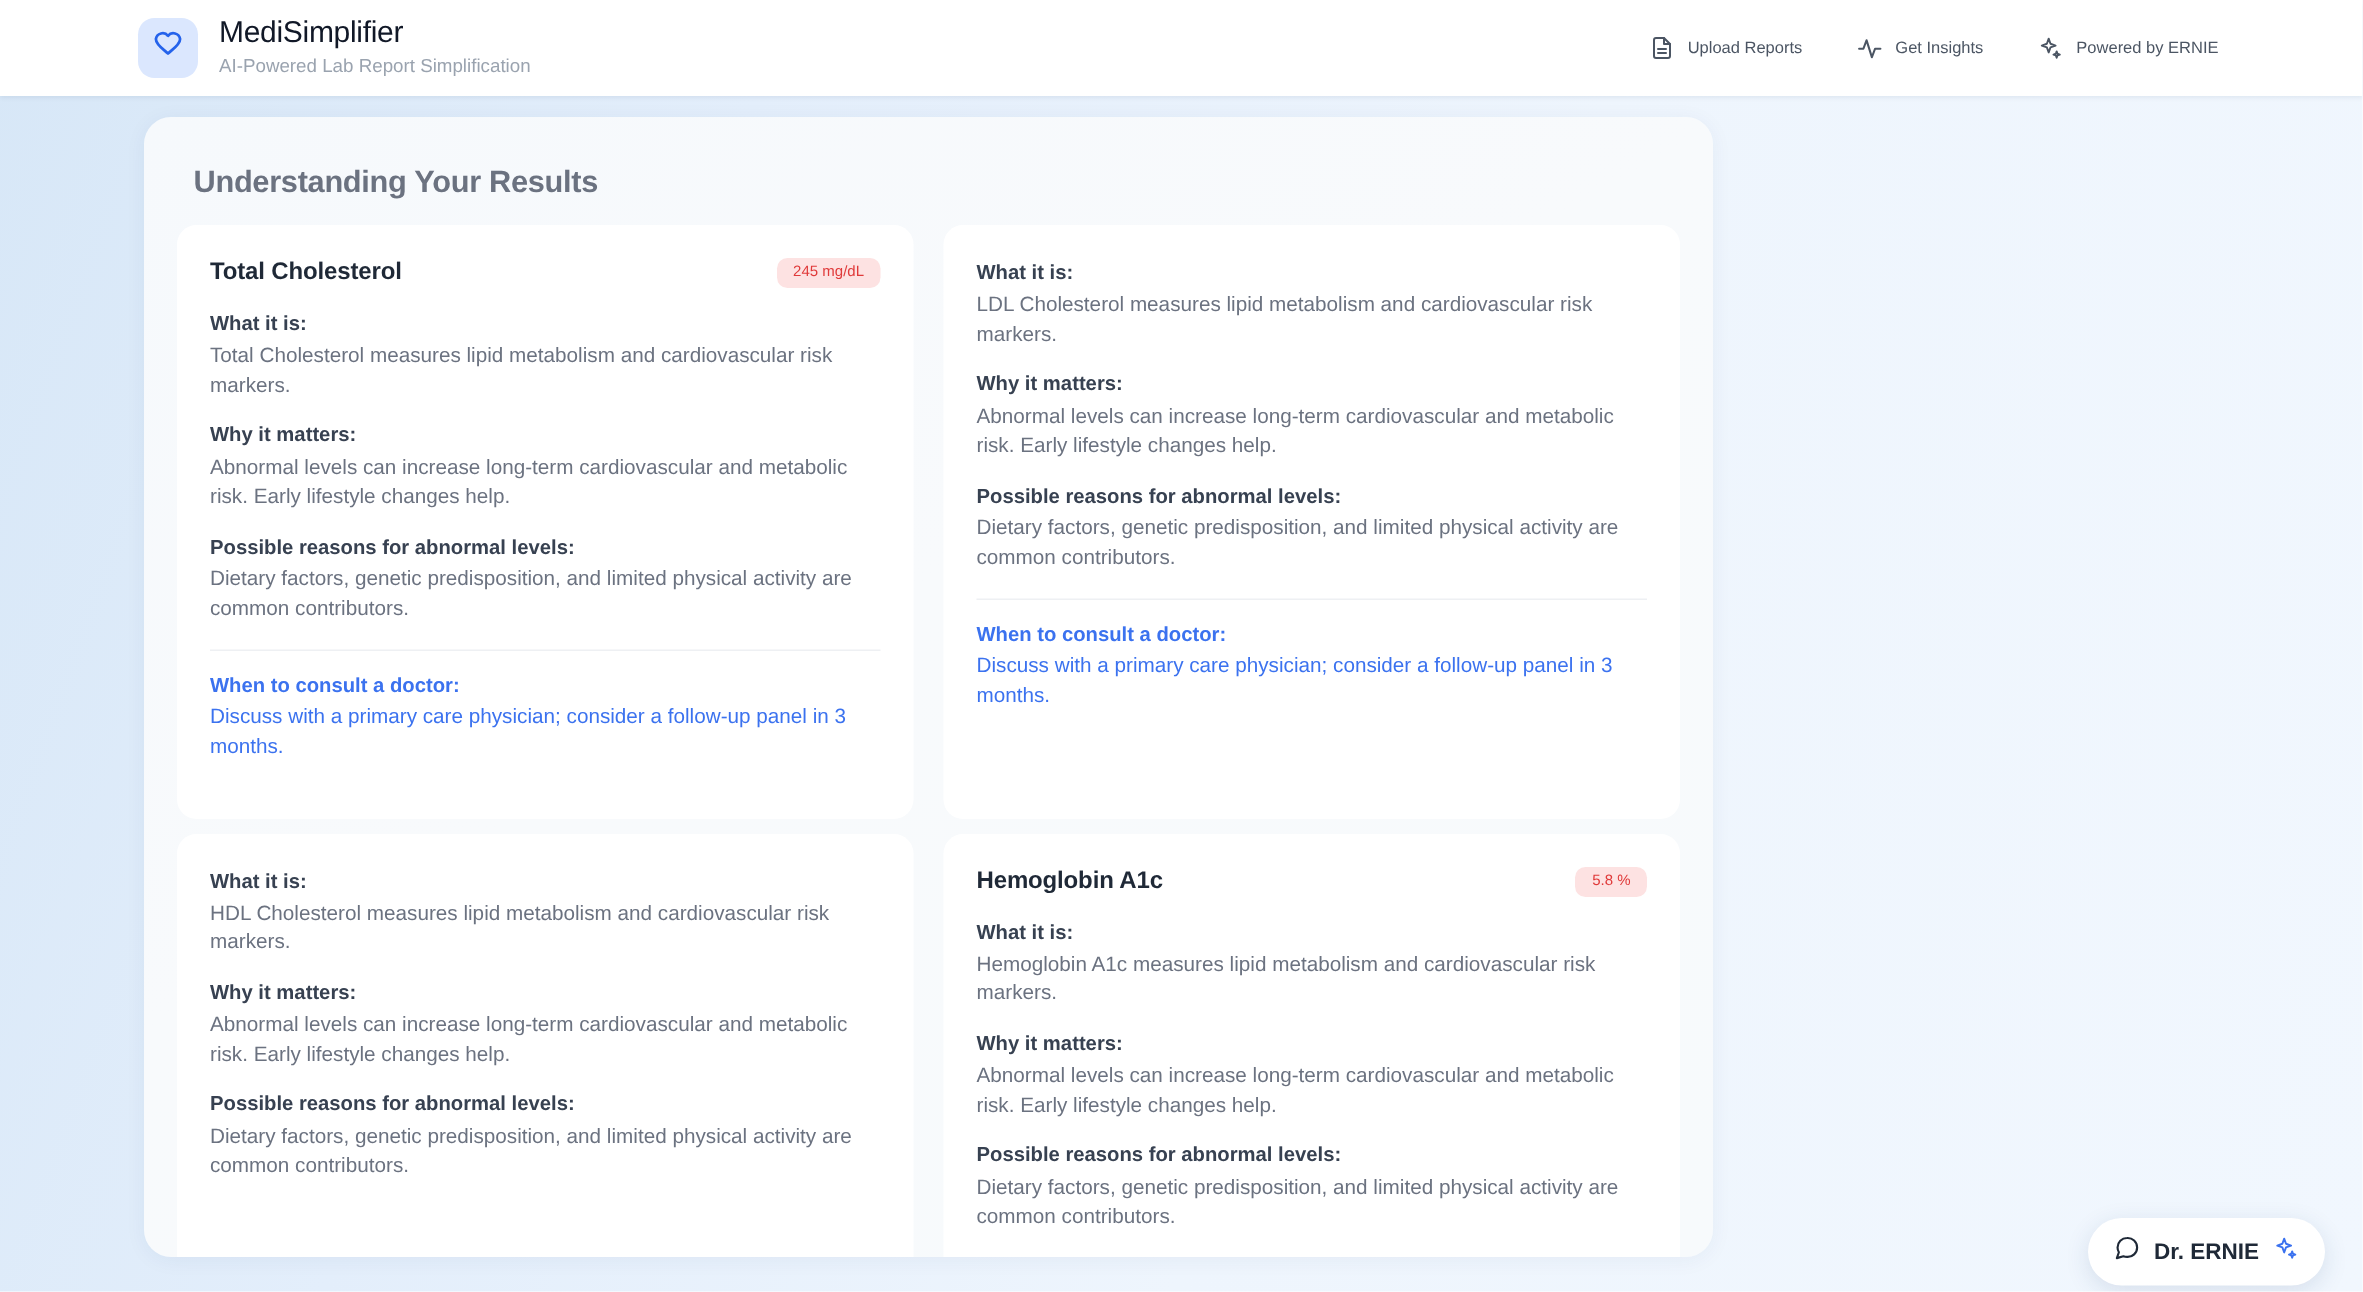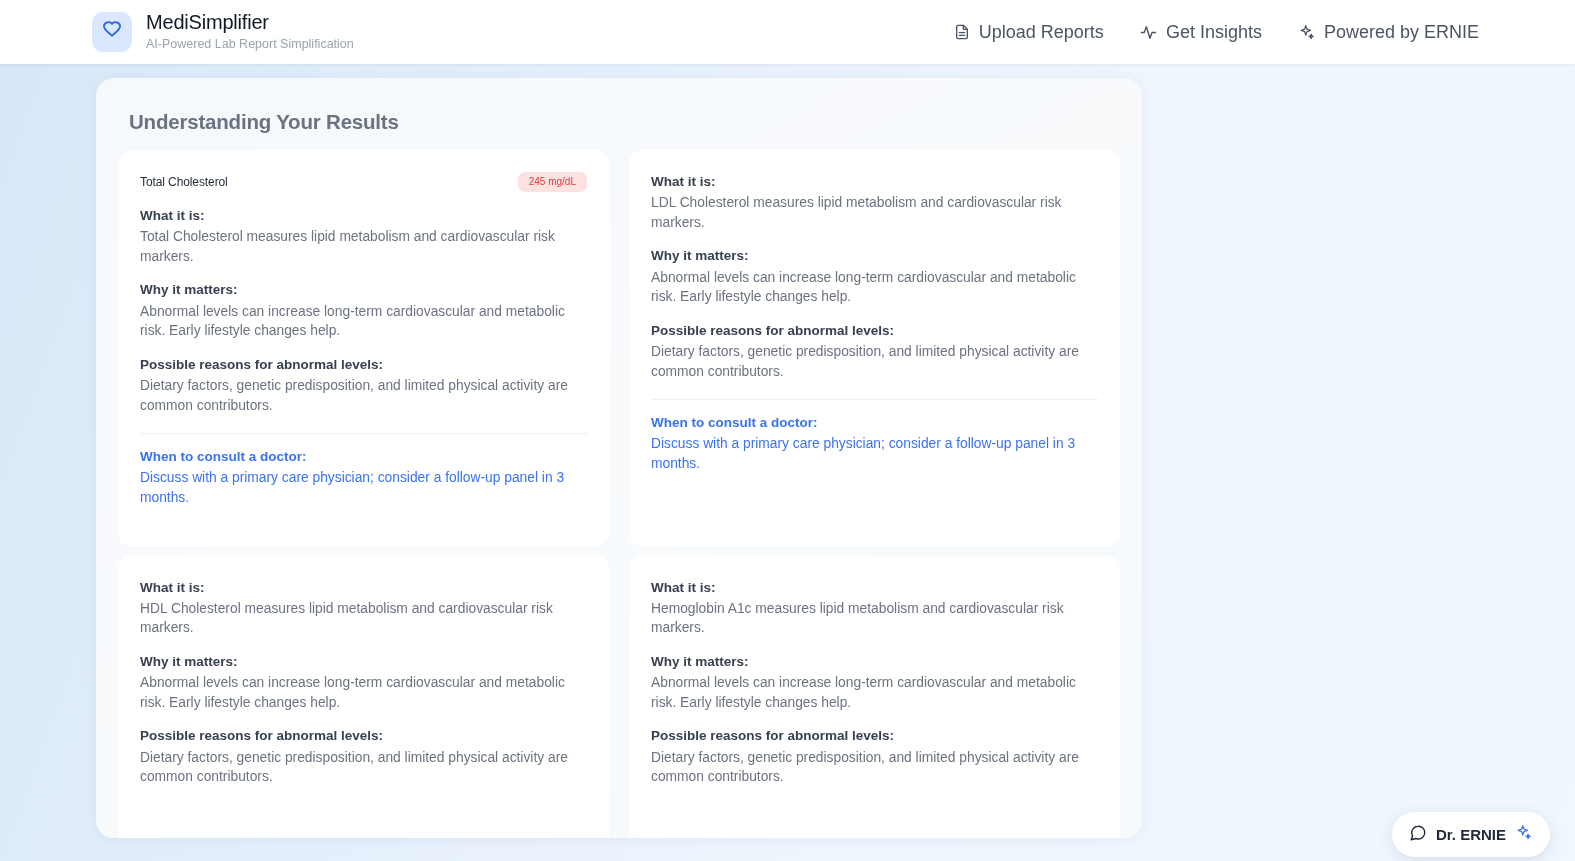--- a/index.html
+++ b/index.html
@@ -43,21 +43,21 @@
     font-size: 20px; font-weight: normal; color: #111827;
     letter-spacing: -0.2px; line-height: 1.15;
   }
   .brand-sub {
     font-size: 12.5px; color: #9aa3af; line-height: 1.3; margin-top: 2px;
   }
 
   .nav { margin-left: auto; display: flex; align-items: center; gap: 36px; }
   .nav-item {
     display: flex; align-items: center; gap: 9px;
-    font-size: 18px; color: #4b5563; cursor: pointer;
+    font-size: 11px; color: #4b5563; cursor: pointer;
     white-space: nowrap;
   }
   .nav-item svg { display: block; flex: none; }
 
   
   .panel {
     position: absolute;
     left: 96px; top: 78px;
     width: 1046px; height: 760px;
     background: linear-gradient(150deg, #f6f9fc 0%, #f8fafc 45%, #f7fafc 100%);
@@ -87,21 +87,21 @@
     border-radius: 13px;
     padding: 22px 22px 24px 22px;
     min-height: 330px;
   }
 
   .card-head {
     display: flex; align-items: center; justify-content: space-between;
     margin-bottom: 14px;
   }
   .card-title {
-    font-size: 12px; font-weight: normal; color: #1f2937; letter-spacing: -0.1px;
+    font-size: 16px; font-weight: bold; color: #1f2937; letter-spacing: -0.1px;
   }
   .badge {
     font-size: 10px;
     padding: 4px 11px 5px 11px;
     border-radius: 7px;
     white-space: nowrap;
   }
   .badge.high   { background: #fde2e2; color: #e03a3a; }
   .badge.border { background: #fdf3cd; color: #9a6a14; }
 
@@ -252,20 +252,24 @@
         <div class="sec-body">Abnormal levels can increase long-term cardiovascular and metabolic risk. Early lifestyle changes help.</div>
       </div>
       <div class="section">
         <div class="sec-label">Possible reasons for abnormal levels:</div>
         <div class="sec-body">Dietary factors, genetic predisposition, and limited physical activity are common contributors.</div>
       </div>
 
     </div>
 
     <div class="card">
+      <div class="card-head">
+        <div class="card-title">Hemoglobin A1c</div>
+        <div class="badge high">5.8 %</div>
+      </div>
       <div class="section">
         <div class="sec-label">What it is:</div>
         <div class="sec-body">Hemoglobin A1c measures lipid metabolism and cardiovascular risk markers.</div>
       </div>
       <div class="section">
         <div class="sec-label">Why it matters:</div>
         <div class="sec-body">Abnormal levels can increase long-term cardiovascular and metabolic risk. Early lifestyle changes help.</div>
       </div>
       <div class="section">
         <div class="sec-label">Possible reasons for abnormal levels:</div>

